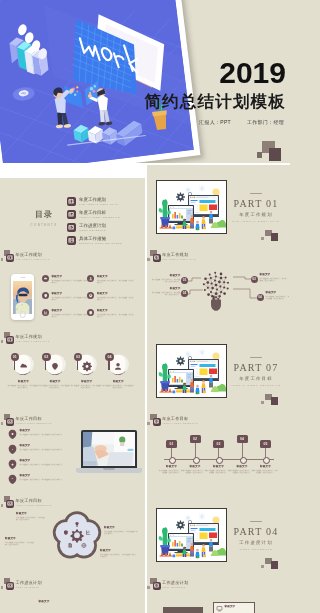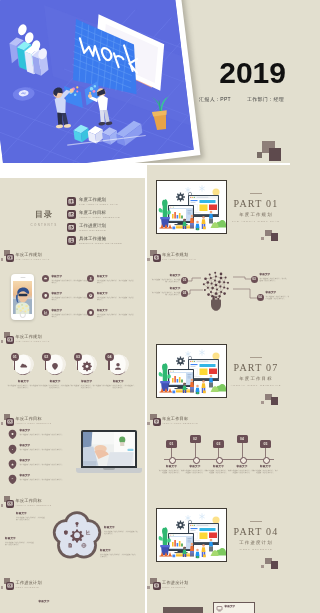--- a/index.html
+++ b/index.html
@@ -228,20 +228,21 @@
             <path d="M154 129.5 L169 129.5 L168.2 134 L154.8 134 Z" fill="#f0b85f"></path>
             <path d="M162 129.5 C162.4 122 159 117 155 114.5 C160 117 163.5 122 163.2 129 Z" fill="#2fb68b"></path>
             <path d="M163 129 C163.8 122 167.5 117.5 172.5 116 C168 119.5 165 124 164.2 130 Z" fill="#38c697"></path>
             <path d="M162.6 119 L162.6 129.5" stroke="#2aa57e" stroke-width=".9" fill="none"></path>
           </g>
         </svg>
       </div>
     </div>
     <div class="cover-text">
       <div class="cv-year">2019</div>
+      <div class="cv-title">简约总结计划模板</div>
       <div class="cv-meta">
         <span>汇报人：PPT</span>
         <span>工作部门：经理</span>
       </div>
     </div>
     <div class="cover-deco">
       <i class="csq1"></i>
       <i class="csq2"></i>
       <i class="csq3"></i>
     </div>

